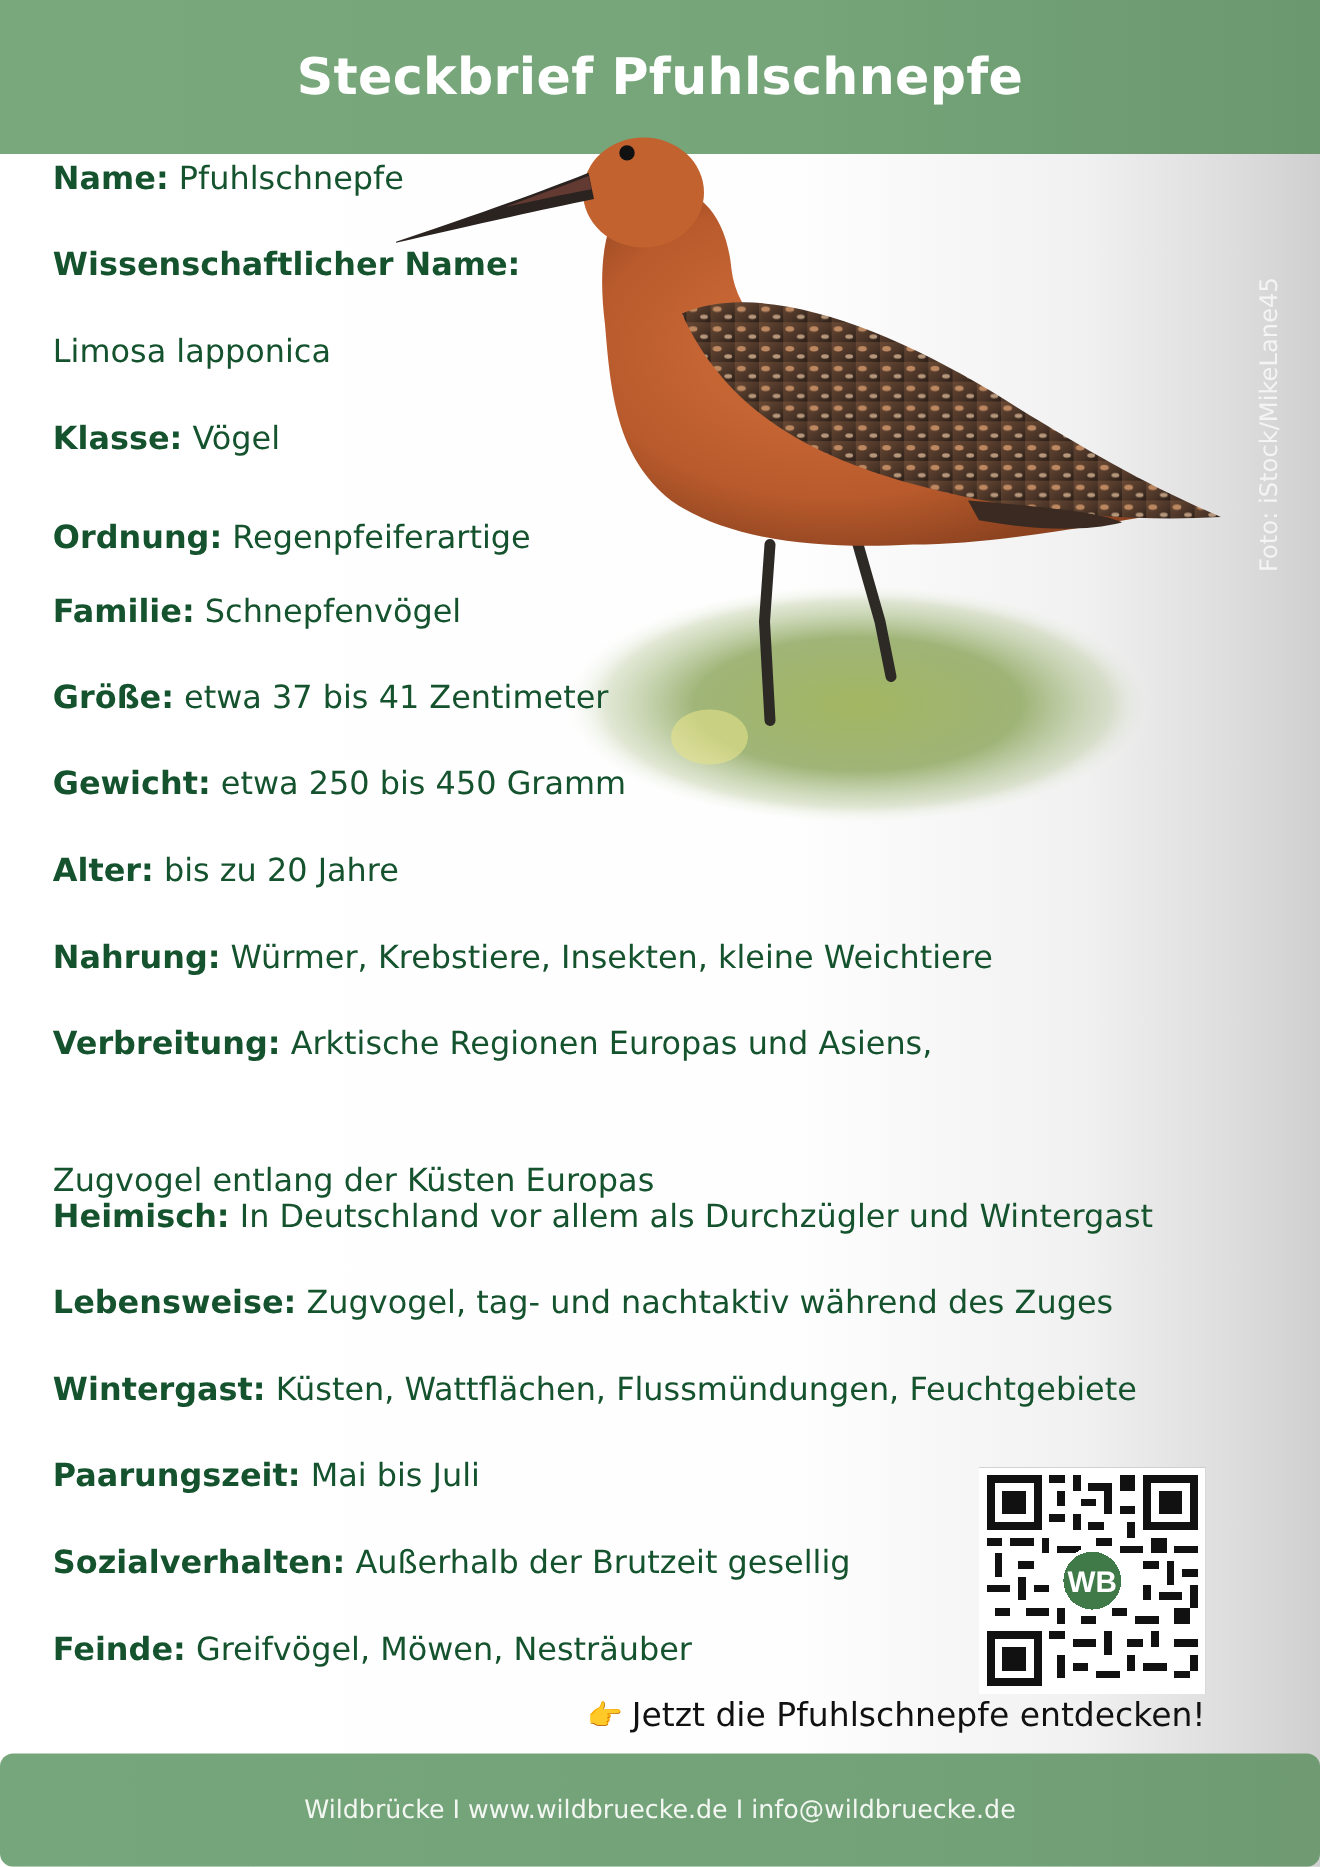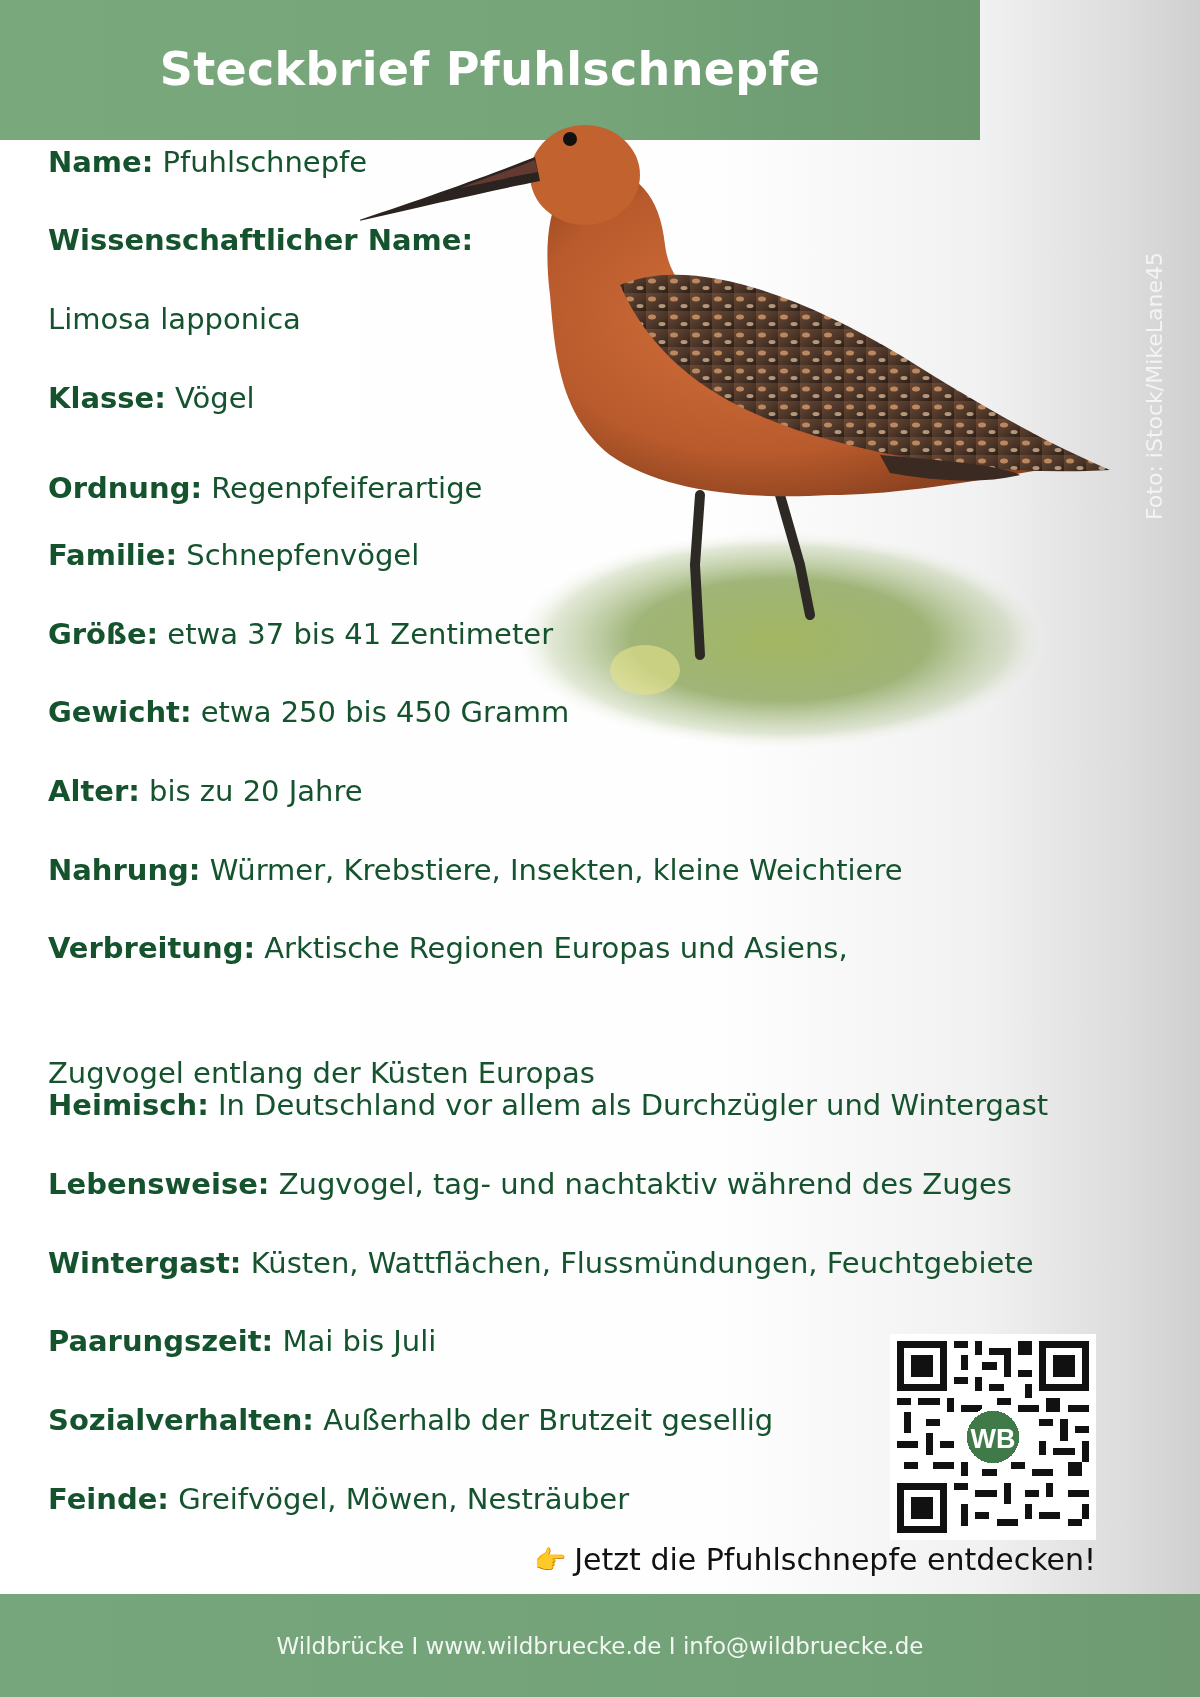--- a/index.html
+++ b/index.html
@@ -2,21 +2,21 @@
 <html><head>
 <meta charset="utf-8">
 <style>
   html, body { margin: 0; padding: 0; }
   body {
     width: 1200px; height: 1697px; position: relative; overflow: hidden;
     font-family: "DejaVu Sans", sans-serif;
     background: linear-gradient(to right, #ffffff 0%, #fefefe 60%, #f1f1f1 82%, #dcdcdc 94%, #cfcfcf 100%);
   }
   .header {
-    position: absolute; left: 0; top: 0; width: 980px; height: 140px;
+    position: absolute; left: 0; top: 0; width: 1200px; height: 140px;
     background: linear-gradient(to right, #78a87c 0%, #75a579 60%, #6c9870 100%);
     display: flex; align-items: center; justify-content: center;
   }
   .header h1 {
     margin: 0; color: #ffffff; font-size: 46px; font-weight: bold;
     letter-spacing: 0.3px; transform: translateY(-1px);
   }
   .facts { position: absolute; left: 48px; top: 148px; }
   .fact {
     position: absolute; left: 0; white-space: nowrap;
@@ -35,21 +35,21 @@
   }
   .qr svg { display: block; }
   .cta {
     position: absolute; right: 104px; top: 1542px; font-size: 30px; color: #111;
     white-space: nowrap; display: flex; align-items: center;
   }
   .cta .hand { font-size: 26px; margin-right: 8px; color: #f2c94c; }
   .footer {
     position: absolute; left: 0; top: 1594px; width: 1200px; height: 103px;
     background: linear-gradient(to right, #76a67b 0%, #73a278 70%, #6f9a72 100%);
-    display: flex; align-items: center; justify-content: center;
+    display: flex; align-items: center; justify-content: center; border-radius: 12px;
   }
   .footer span { color: #f3f7f2; font-size: 23px; }
 </style>
 </head>
 <body>
 
 <div class="header">
   <h1>Steckbrief Pfuhlschnepfe</h1>
 </div>
 

